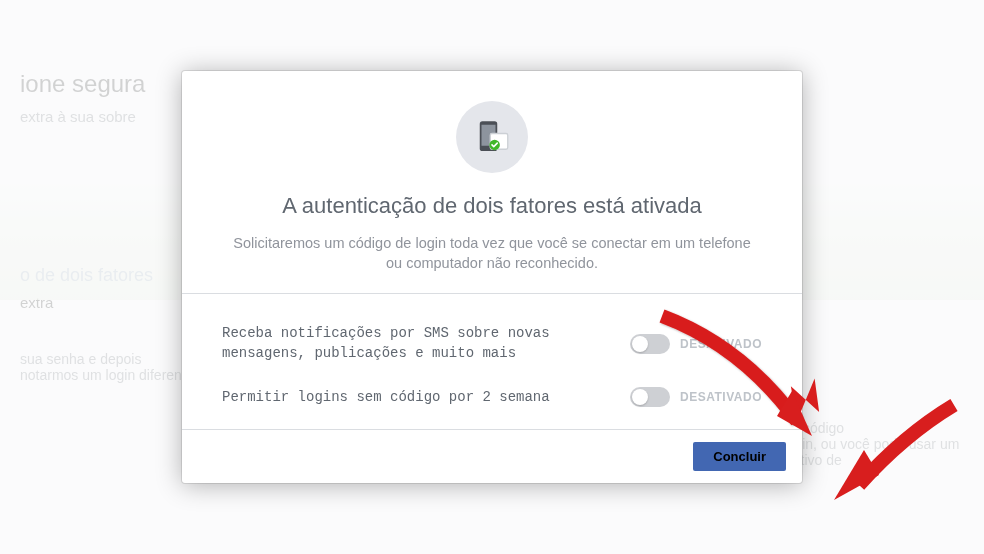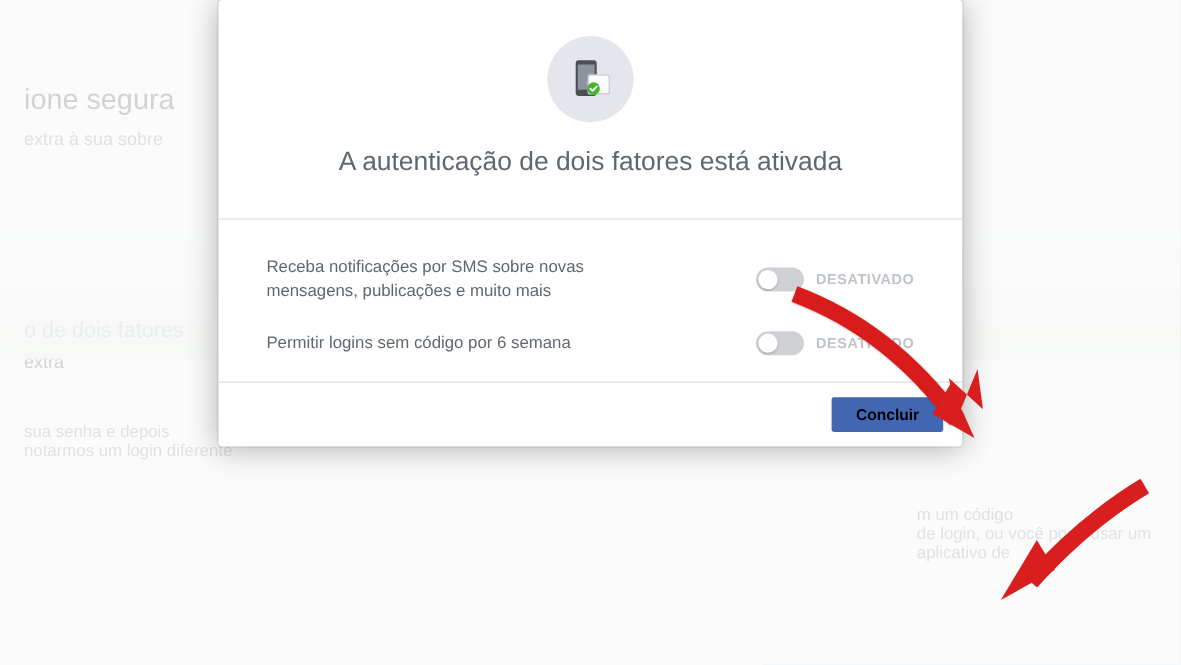--- a/index.html
+++ b/index.html
@@ -76,21 +76,21 @@
     }
     
     .overlay {
       position: absolute;
       top: 0;
       left: 0;
       width: 100%;
       height: 100%;
       background: rgba(255, 255, 255, 0.8);
       display: flex;
-      align-items: flex-start;
+      align-items: center;
       justify-content: center;
     }
     
     .modal {
       background: #fff;
       width: 620px;
       border-radius: 3px;
       box-shadow: 0 2px 26px rgba(0, 0, 0, 0.3), 0 0 0 1px rgba(0, 0, 0, 0.1);
       position: relative;
     }
@@ -147,20 +147,21 @@
       justify-content: space-between;
       padding: 12px 0;
     }
     
     .option-label {
       font-size: 14px;
       color: #606770;
       text-align: left;
       max-width: 330px;
       line-height: 1.4;
+      font-family: Liberation Mono, monospace;
     }
     
     .toggle-wrap {
       display: flex;
       align-items: center;
       gap: 10px;
     }
     
     .toggle {
       width: 40px;
@@ -254,38 +255,39 @@
       <div class="hero-icon">
         <svg viewBox="0 0 48 48">
           <rect x="10" y="6" width="20" height="34" rx="3" fill="#4b4f56"></rect>
           <rect x="12" y="10" width="16" height="24" fill="#8d949e"></rect>
           <rect x="22" y="20" width="20" height="18" rx="2" fill="#fff" stroke="#ccd0d5" stroke-width="1.5"></rect>
           <circle cx="27" cy="33" r="6" fill="#42b72a"></circle>
           <path d="M24 33 l2 2 l4 -4" stroke="#fff" stroke-width="1.8" fill="none" stroke-linecap="round" stroke-linejoin="round"></path>
         </svg>
       </div>
       <h2 class="modal-title">A autenticação de dois fatores está ativada</h2>
+      <p class="modal-desc">Solicitaremos um código de login toda vez que você se conectar em um telefone ou computador não reconhecido.</p>
     </div>
 
     <div class="divider"></div>
 
     <div class="options">
 
       <div class="option-row">
         <div class="option-label">Receba notificações por SMS sobre novas mensagens, publicações e muito mais</div>
         <div class="toggle-wrap">
           <div class="toggle">
             <div class="toggle-knob"></div>
           </div>
           <span class="toggle-state">DESATIVADO</span>
         </div>
       </div>
 
       <div class="option-row">
-        <div class="option-label">Permitir logins sem código por 6 semana</div>
+        <div class="option-label">Permitir logins sem código por 2 semana</div>
         <div class="toggle-wrap">
           <div class="toggle">
             <div class="toggle-knob"></div>
           </div>
           <span class="toggle-state">DESATIVADO</span>
         </div>
       </div>
 
     </div>
 

